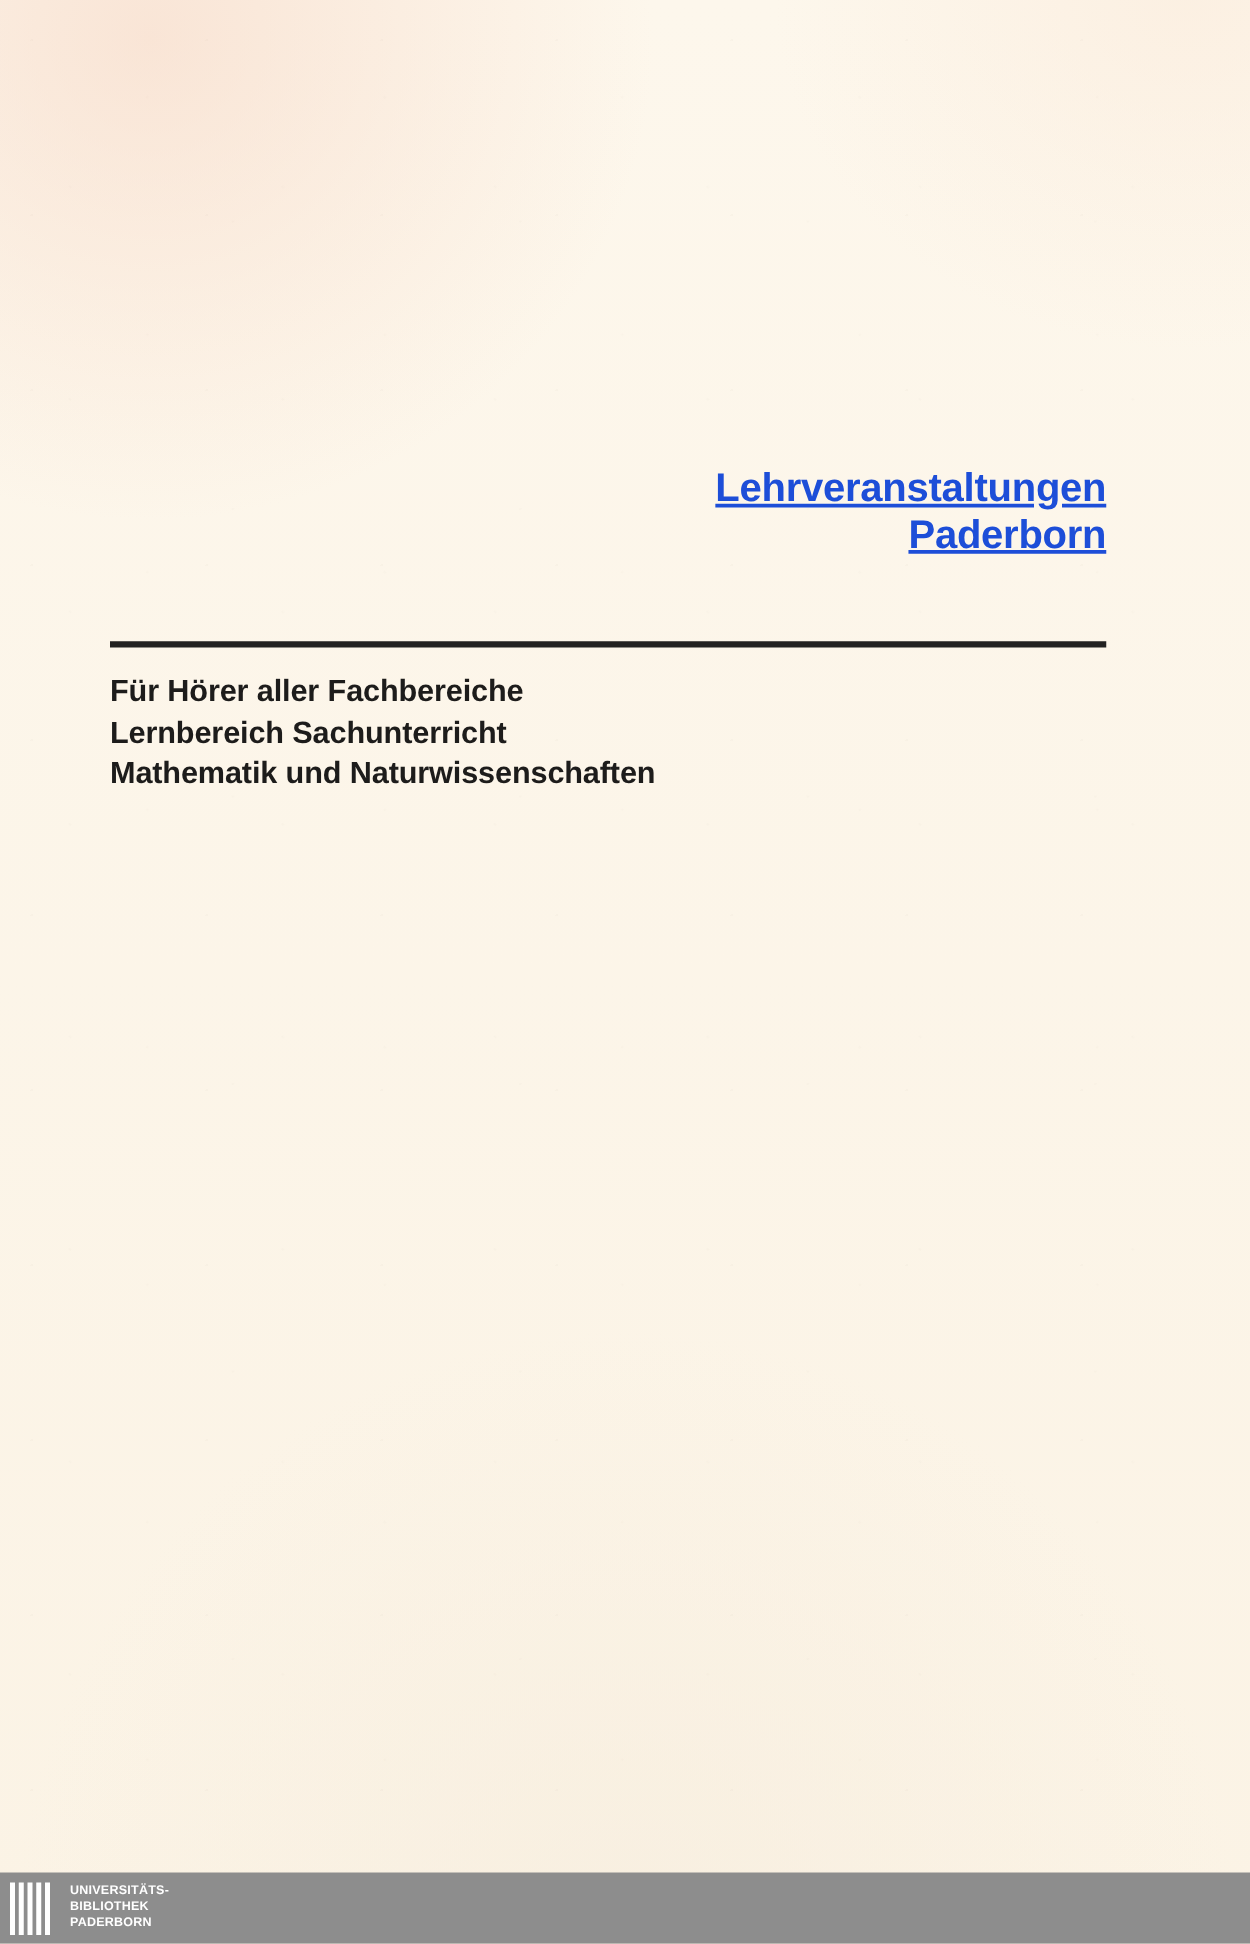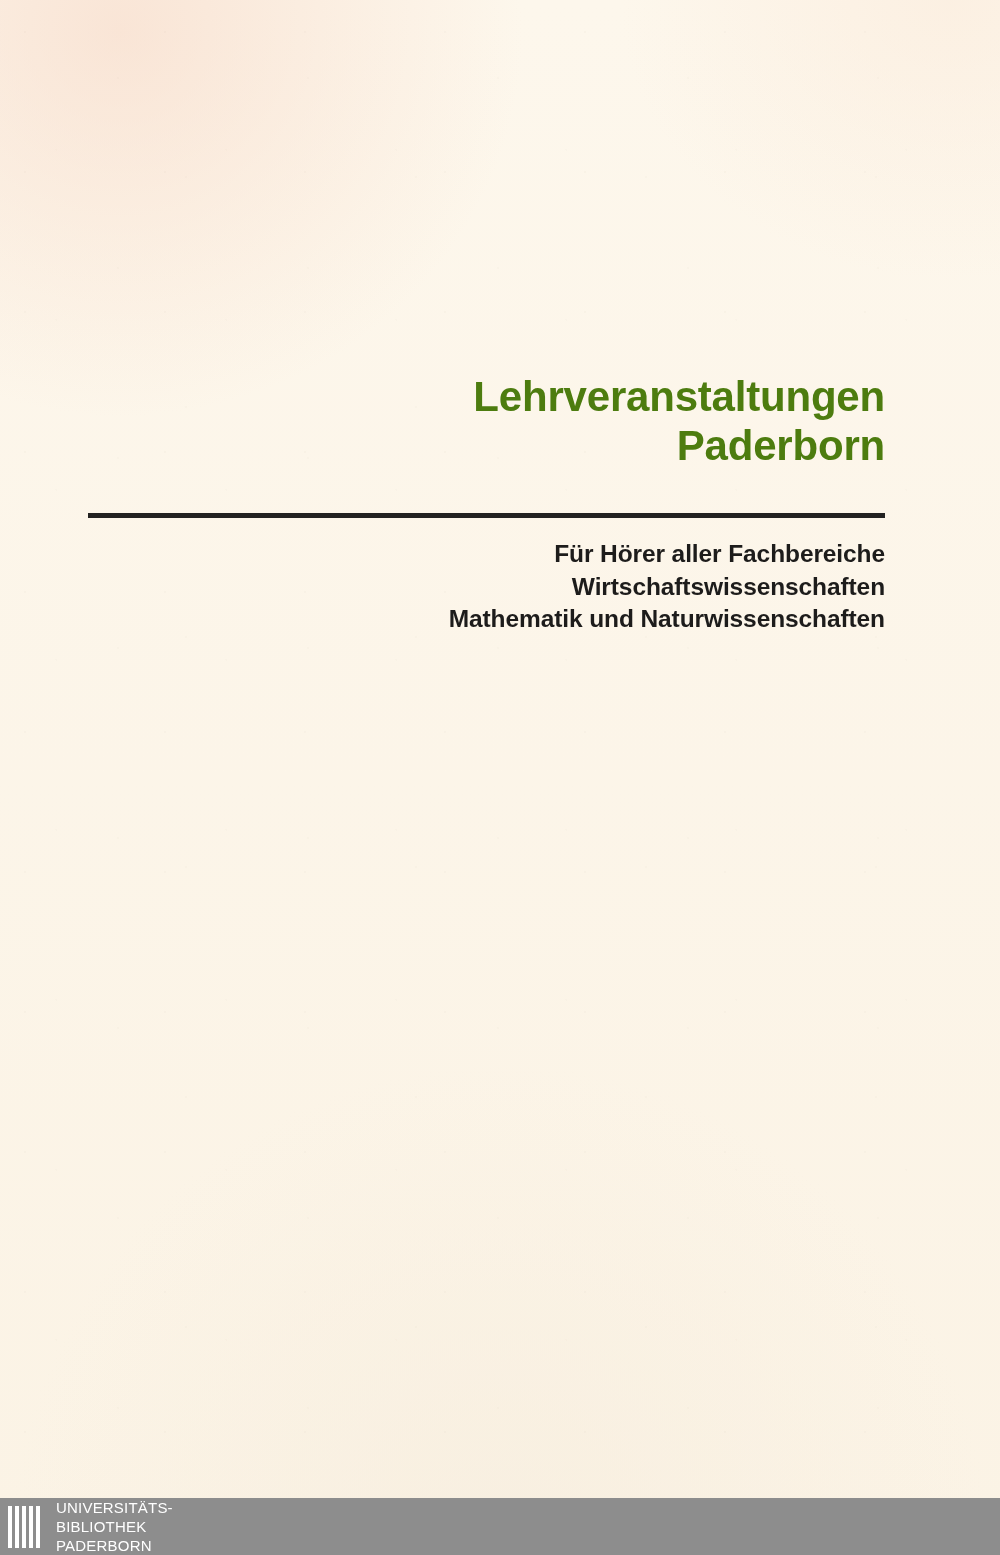--- a/index.html
+++ b/index.html
@@ -46,42 +46,42 @@
   }
 
   .title-block {
     position: absolute;
     left: 88px;
     top: 372px;
     width: 797px;
     text-align: right;
   }
   .title-line {
-    font-size: 42px;
+    font-size: 32px;
     font-weight: bold;
     letter-spacing: -0.2px;
-    color: #4d7c0f;
+    color: #1d4ed8;
     line-height: 1.17;
+    text-decoration: underline;
   }
 
   .rule {
     position: absolute;
     left: 88px;
     top: 513px;
     width: 797px;
     height: 5px;
     background: #232221;
   }
 
   .subject-block {
     position: absolute;
     left: 88px;
     top: 538px;
     width: 797px;
-    text-align: right;
   }
   .subject-line {
     font-size: 24.5px;
     font-weight: bold;
     color: #1d1c1b;
     line-height: 1.33;
     letter-spacing: -0.1px;
   }
 
   
@@ -105,22 +105,22 @@
   }
   .stamp-bars i {
     display: block;
     width: 4px;
     height: 42px;
     background: #ffffff;
   }
   .stamp-text {
     margin-left: 10px;
     color: #ffffff;
-    font-size: 15px;
-    font-weight: normal;
+    font-size: 10px;
+    font-weight: bold;
     line-height: 1.27;
     letter-spacing: 0.2px;
   }
 </style>
 </head>
 <body>
 
 <div class="page"></div>
 <div class="grain"></div>
 
@@ -128,21 +128,21 @@
 
   <div class="title-block">
     <div class="title-line">Lehrveranstaltungen</div>
     <div class="title-line">Paderborn</div>
   </div>
 
   <div class="rule"></div>
 
   <div class="subject-block">
     <div class="subject-line">Für Hörer aller Fachbereiche</div>
-    <div class="subject-line">Wirtschaftswissenschaften</div>
+    <div class="subject-line">Lernbereich Sachunterricht</div>
     <div class="subject-line">Mathematik und Naturwissenschaften</div>
   </div>
 
 </div>
 
 <div class="stamp">
   <div class="stamp-bars">
     <i></i>
       <i></i>
       <i></i>

